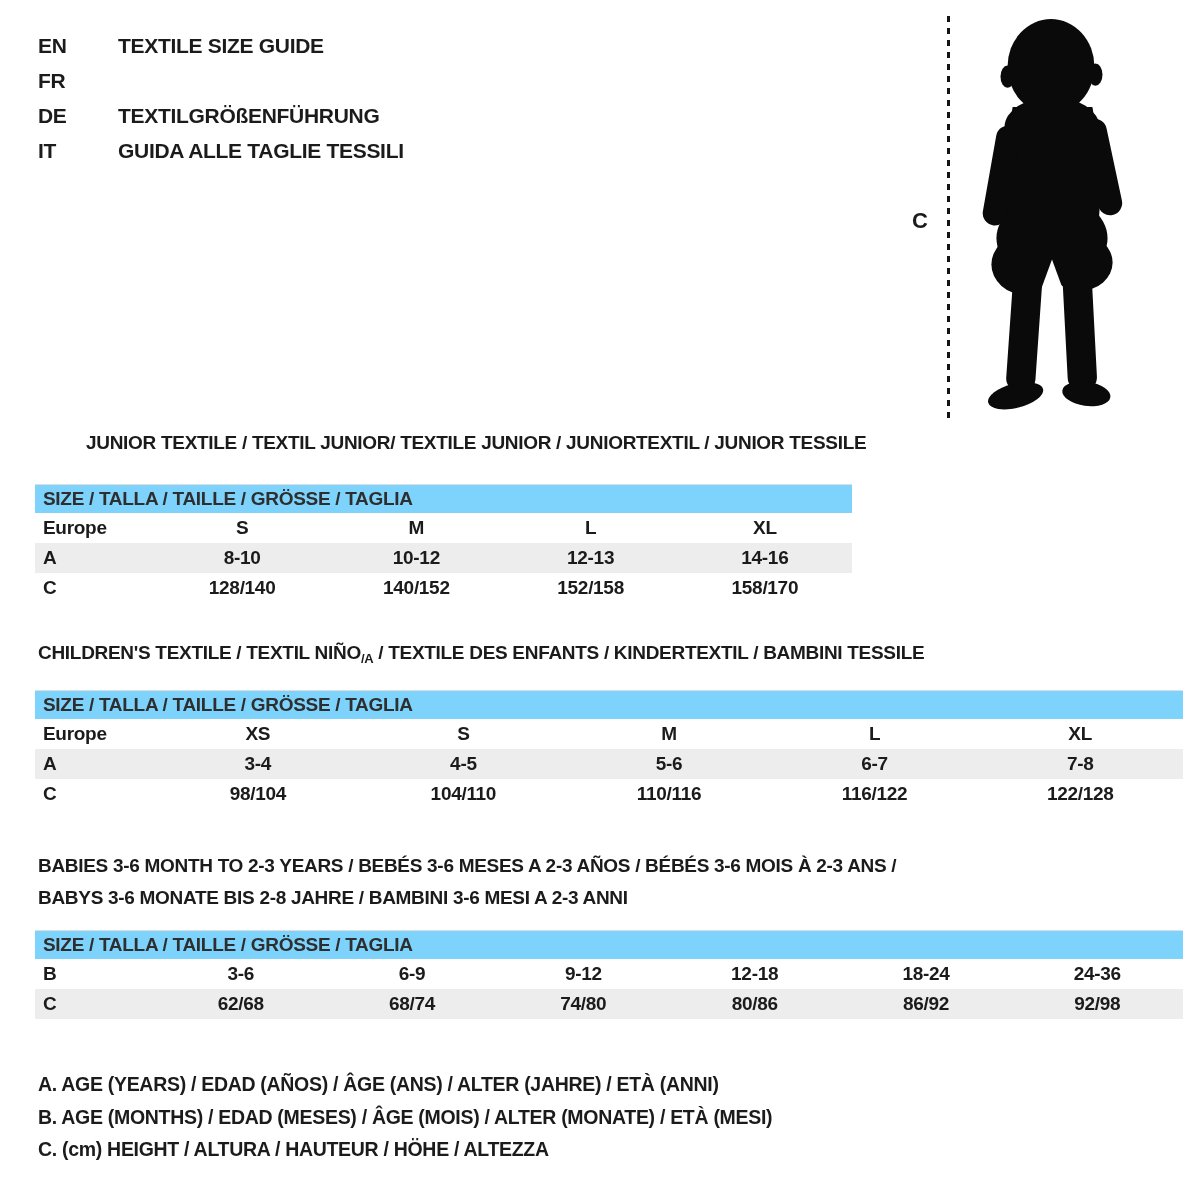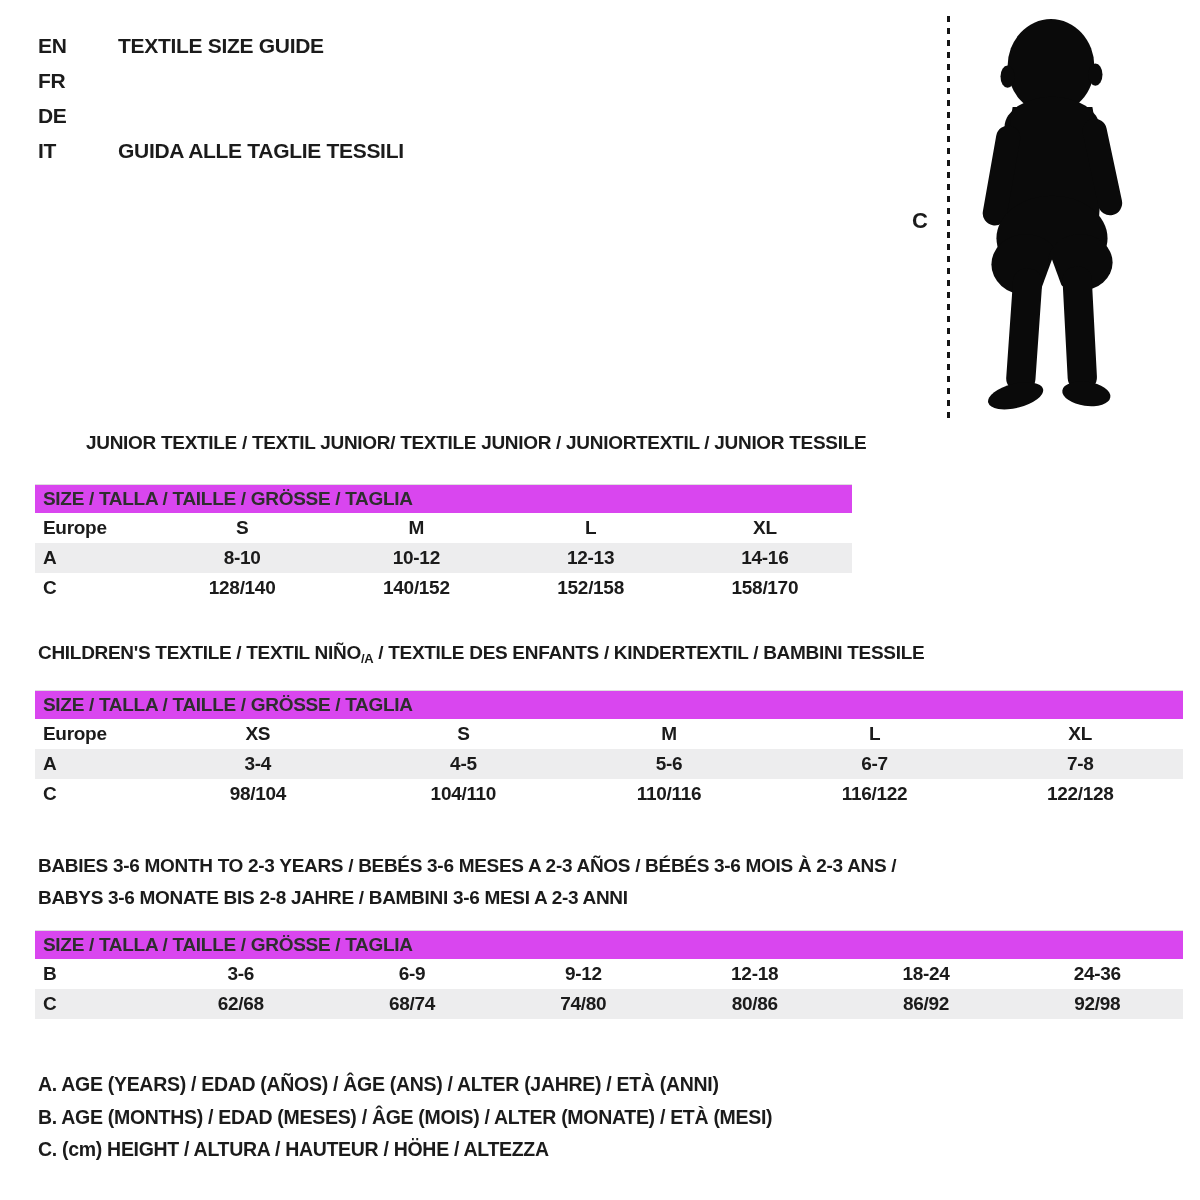--- a/index.html
+++ b/index.html
@@ -29,21 +29,21 @@
   
   .sec-title{
     position:absolute;left:38px;margin:0;
     font-size:19px;font-weight:bold;letter-spacing:-0.3px;white-space:nowrap;
   }
   .sub-small{font-size:13px;vertical-align:-4px;}
   .two-line{line-height:32px;}
   
   .tbl{position:absolute;left:35px;}
   .tbl-head{
-    height:29px;background:#d946ef;
+    height:29px;background:#7dd3fc;
     display:flex;align-items:center;
     padding-left:8px;box-sizing:border-box;
     font-size:19px;font-weight:bold;letter-spacing:-0.3px;color:#2e2e2e;
     border-top:1px solid #dedede;
   }
   .tbl-row{display:flex;height:30px;align-items:center;font-size:19px;font-weight:bold;letter-spacing:-0.3px;}
   .tbl-row.stripe{background:#ededee;}
   .row-label{width:120px;padding-left:8px;box-sizing:border-box;text-align:left;}
   .cell{flex:1;text-align:center;}
   
@@ -58,20 +58,21 @@
   <div class="lang-block">
     <div class="lang-row">
       <span class="lang-code">EN</span>
       <span class="lang-label">TEXTILE SIZE GUIDE</span>
     </div>
     <div class="lang-row">
       <span class="lang-code">FR</span>
     </div>
     <div class="lang-row">
       <span class="lang-code">DE</span>
+      <span class="lang-label">TEXTILGRÖßENFÜHRUNG</span>
     </div>
     <div class="lang-row">
       <span class="lang-code">IT</span>
       <span class="lang-label">GUIDA ALLE TAGLIE TESSILI</span>
     </div>
   </div>
 
   <div class="measure-line"></div>
   <div class="measure-label">C</div>
   <svg class="toddler" viewBox="0 0 170 400" aria-hidden="true">

